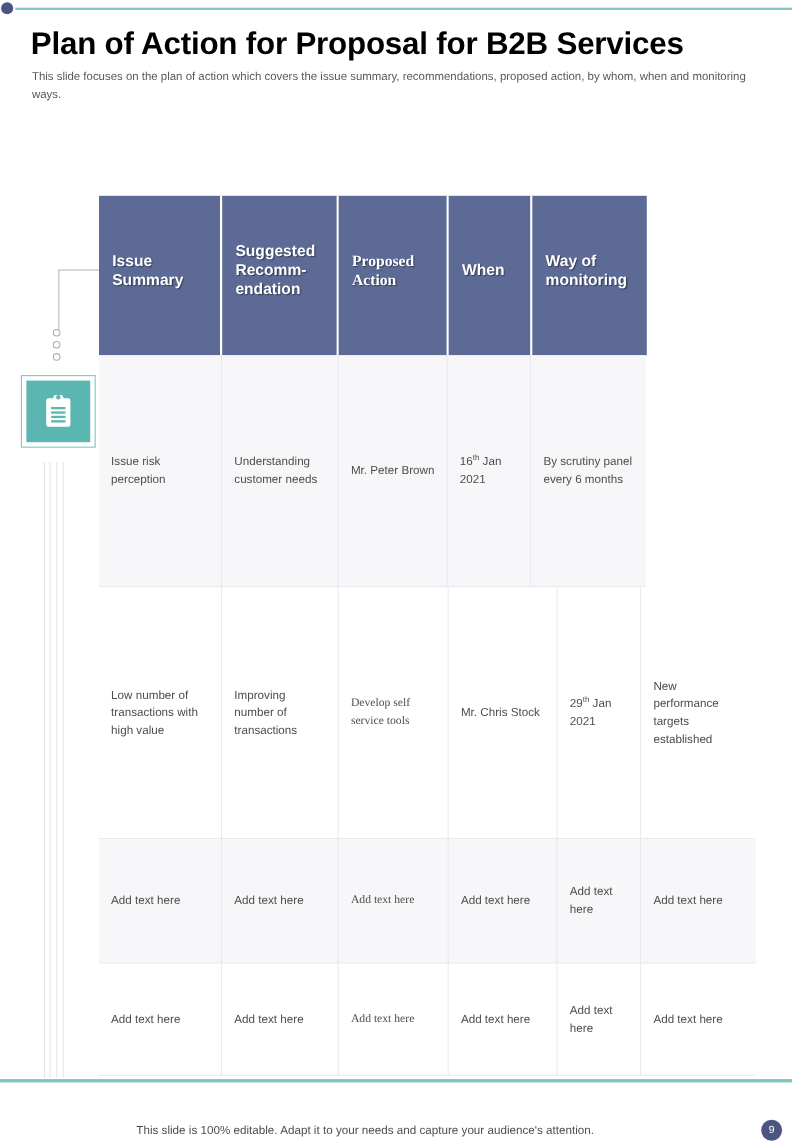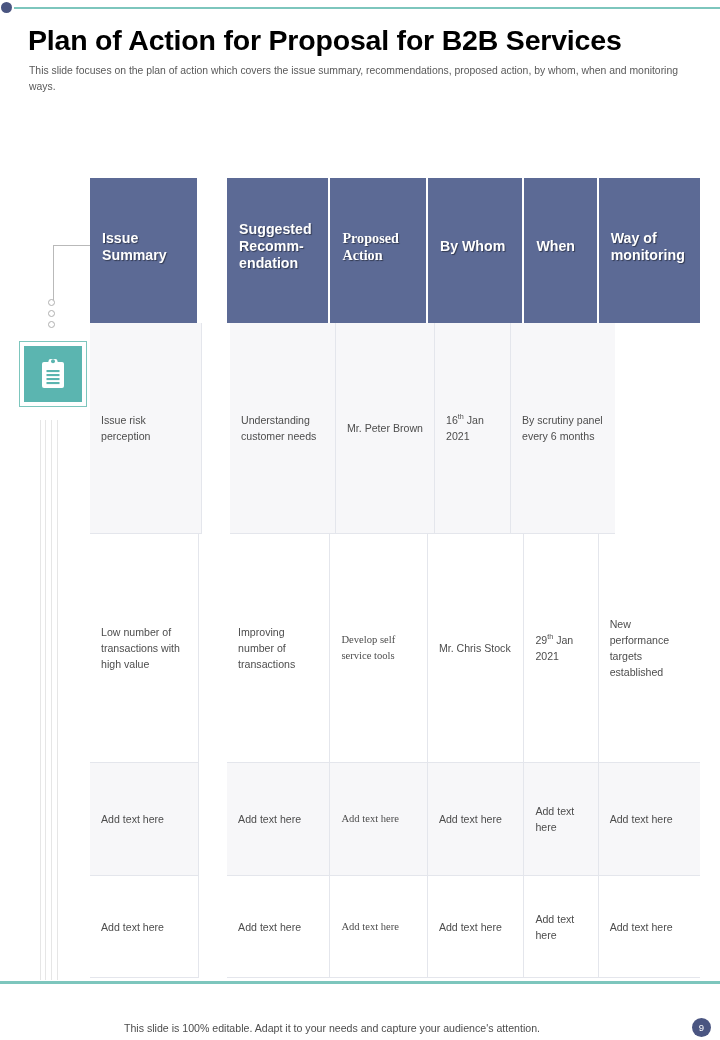--- a/index.html
+++ b/index.html
@@ -137,21 +137,21 @@
   .row {
     display: flex;
     width: 100%;
   }
   .cell {
     box-sizing: border-box;
     position: relative;
   }
   
   .c0 { width: 112px; }
-  .c1 { width: 106px; margin-left: 28px; }
+  .c1 { width: 106px; }
   .c2 { width: 100px; font-family: Liberation Serif, serif; }
   .c3 { width: 99px; }
   .c4 { width: 76px; }
   .c5 { width: 104px; }
 
   .row-head .cell {
     height: 145px;
     background: #5c6a95;
     border-right: 2px solid #ffffff;
     display: flex;
@@ -275,23 +275,20 @@
   <div class="row row-head">
     <div class="cell c0">
         <span class="head-text">Issue Summary</span>
       </div>
     <div class="cell c1">
         <span class="head-text">Suggested Recomm-endation</span>
       </div>
     <div class="cell c2">
         <span class="head-text">Proposed Action</span>
       </div>
-    <div class="cell c3">
-        <span class="head-text">By Whom</span>
-      </div>
     <div class="cell c4">
         <span class="head-text">When</span>
       </div>
     <div class="cell c5">
         <span class="head-text">Way of monitoring</span>
       </div>
   </div>
 
   <div class="row row-body shade r1">
     <div class="cell c0">

